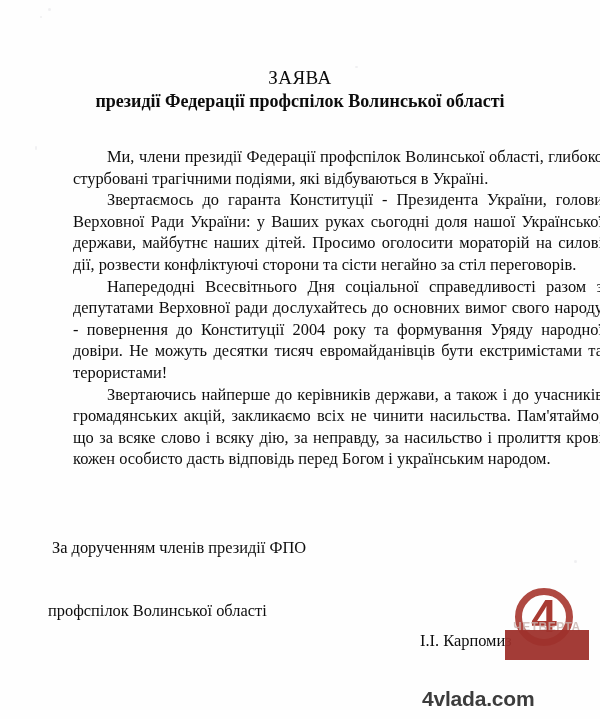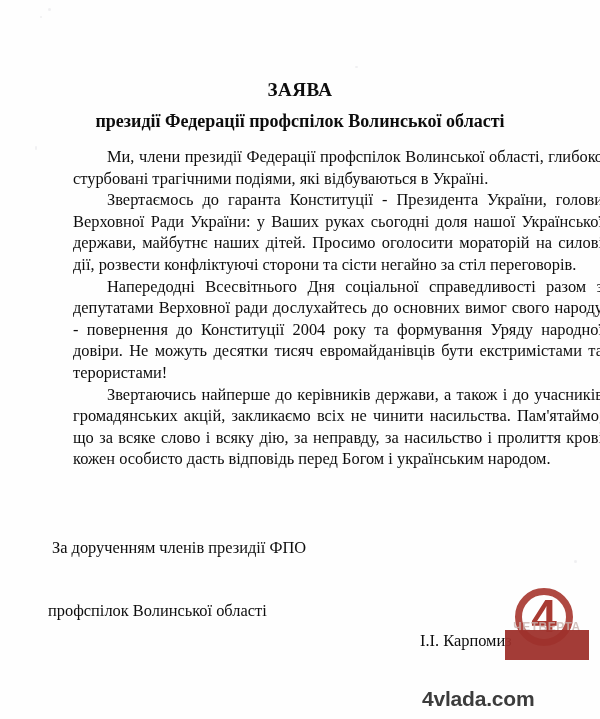--- a/index.html
+++ b/index.html
@@ -20,24 +20,24 @@
   
   .doc-heading {
     position: absolute;
     left: 0;
     top: 68px;
     width: 600px;
     text-align: center;
   }
   .doc-title {
     font-size: 19px;
-    font-weight: bold;
+    font-weight: normal;
     letter-spacing: 0.5px;
     line-height: 1.05;
-    margin: 12px;
+    margin: 0;
   }
   .doc-subtitle {
     font-size: 18px;
     font-weight: bold;
     line-height: 1.1;
     margin: 4px 0 0 0;
   }
 
   
   .body-block {

